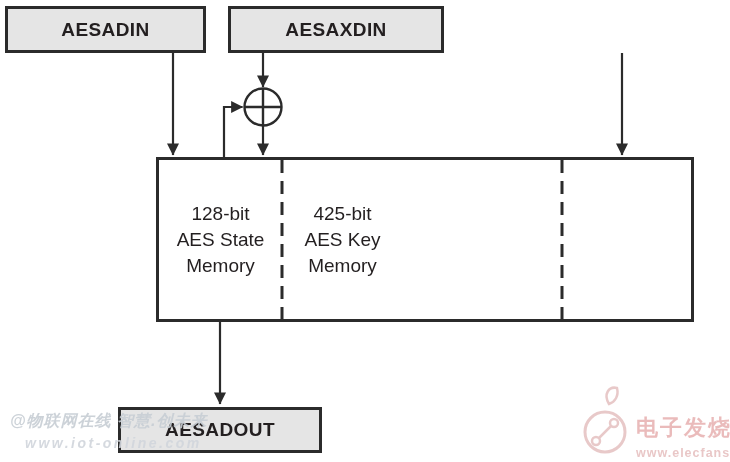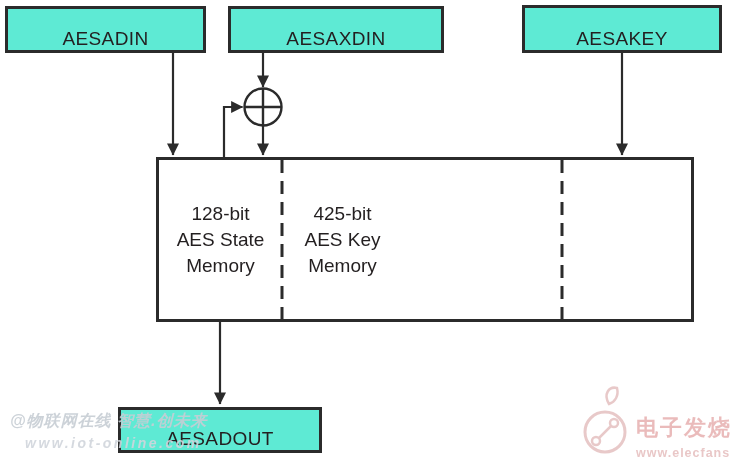--- a/index.html
+++ b/index.html
@@ -9,27 +9,28 @@
     height: 462px;
     background: #ffffff;
     font-family: "Liberation Sans", sans-serif;
     color: #231f20;
     overflow: hidden;
   }
   .reg-box {
     position: absolute;
     box-sizing: border-box;
     border: 3px solid #2b2b2b;
-    background: #5eead4;
+    background: #e5e5e5;
     display: flex;
-    align-items: flex-end;
+    align-items: center;
     justify-content: center;
     font-size: 19px;
     letter-spacing: 0.4px;
     z-index: 2;
+    font-weight: bold;
   }
   .box-aesadin  { left: 5px;   top: 6px;   width: 201px; height: 47px; }
   .box-aesaxdin { left: 228px; top: 6px;   width: 216px; height: 47px; }
   .box-aesakey  { left: 522px; top: 5px;   width: 200px; height: 48px; }
   .box-aesadout { left: 118px; top: 407px; width: 204px; height: 46px; }
   .main-block {
     position: absolute;
     left: 156px; top: 157px;
     width: 538px; height: 165px;
     box-sizing: border-box;
@@ -69,23 +70,20 @@
 </head>
 <body>
 
 <div class="stage">
 
   <div class="reg-box box-aesadin">
     <span>AESADIN</span>
   </div>
   <div class="reg-box box-aesaxdin">
     <span>AESAXDIN</span>
-  </div>
-  <div class="reg-box box-aesakey">
-    <span>AESAKEY</span>
   </div>
 
   <div class="main-block">
     <div class="section sec-state">
       <span>128-bit
 AES State
 Memory</span>
     </div>
     <div class="section sec-key">
       <span>425-bit

